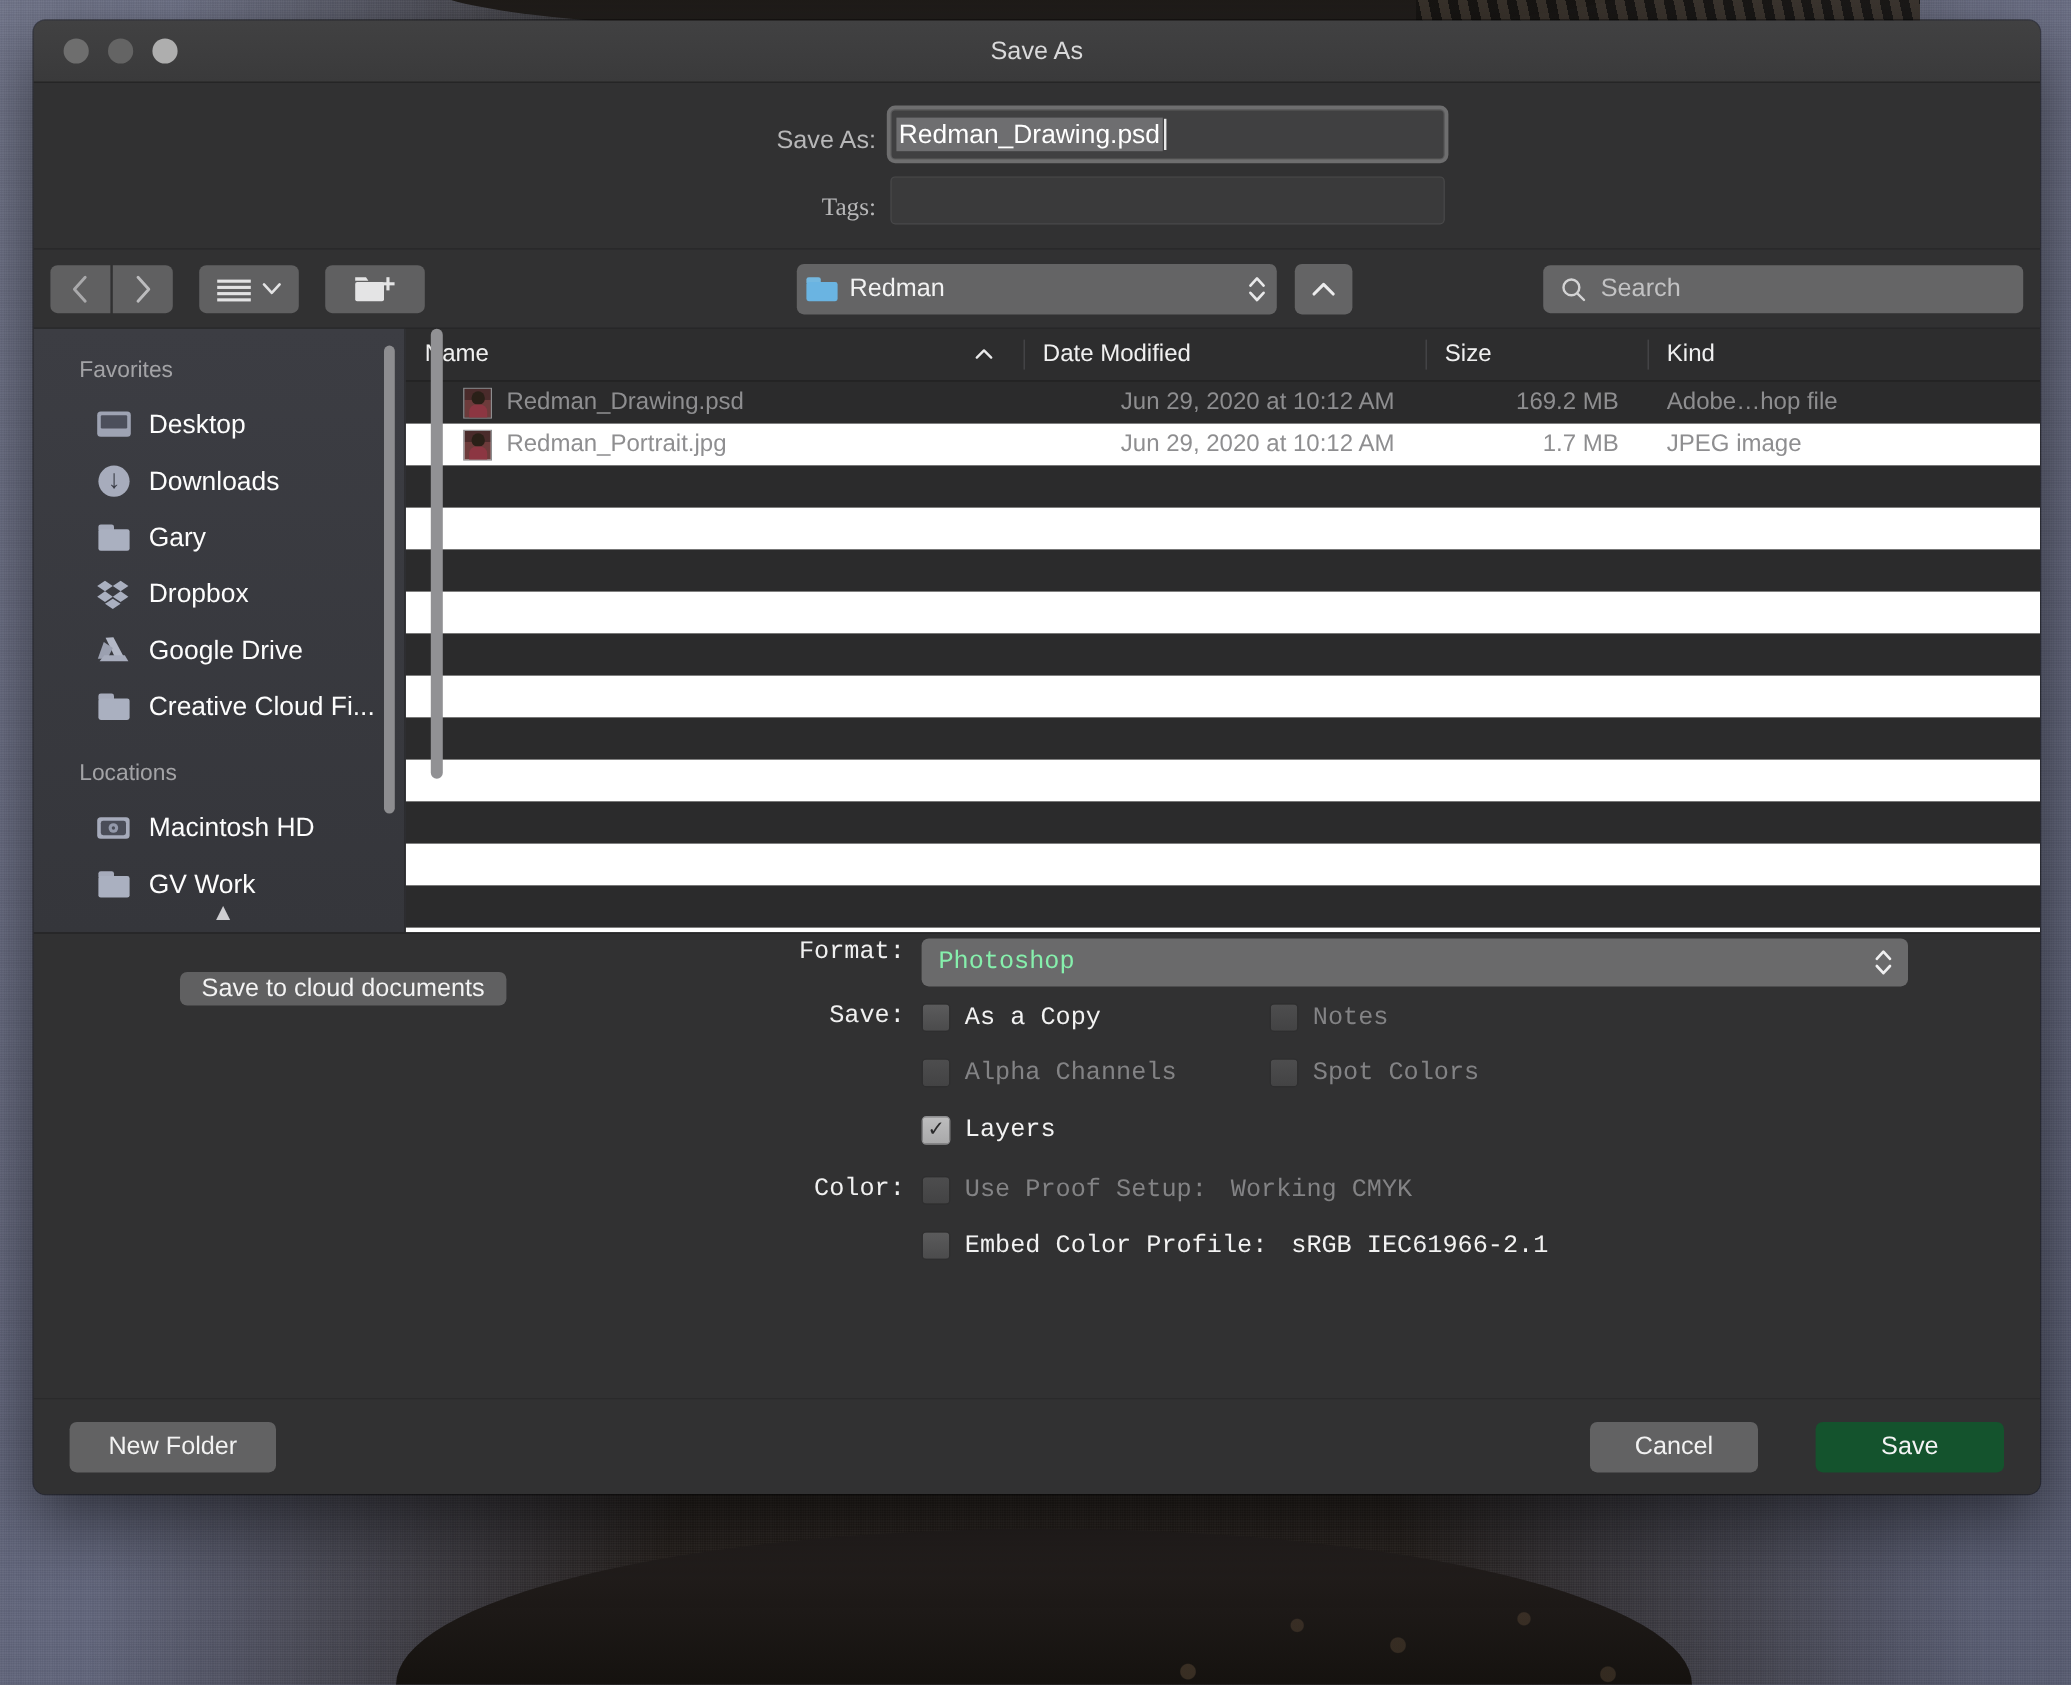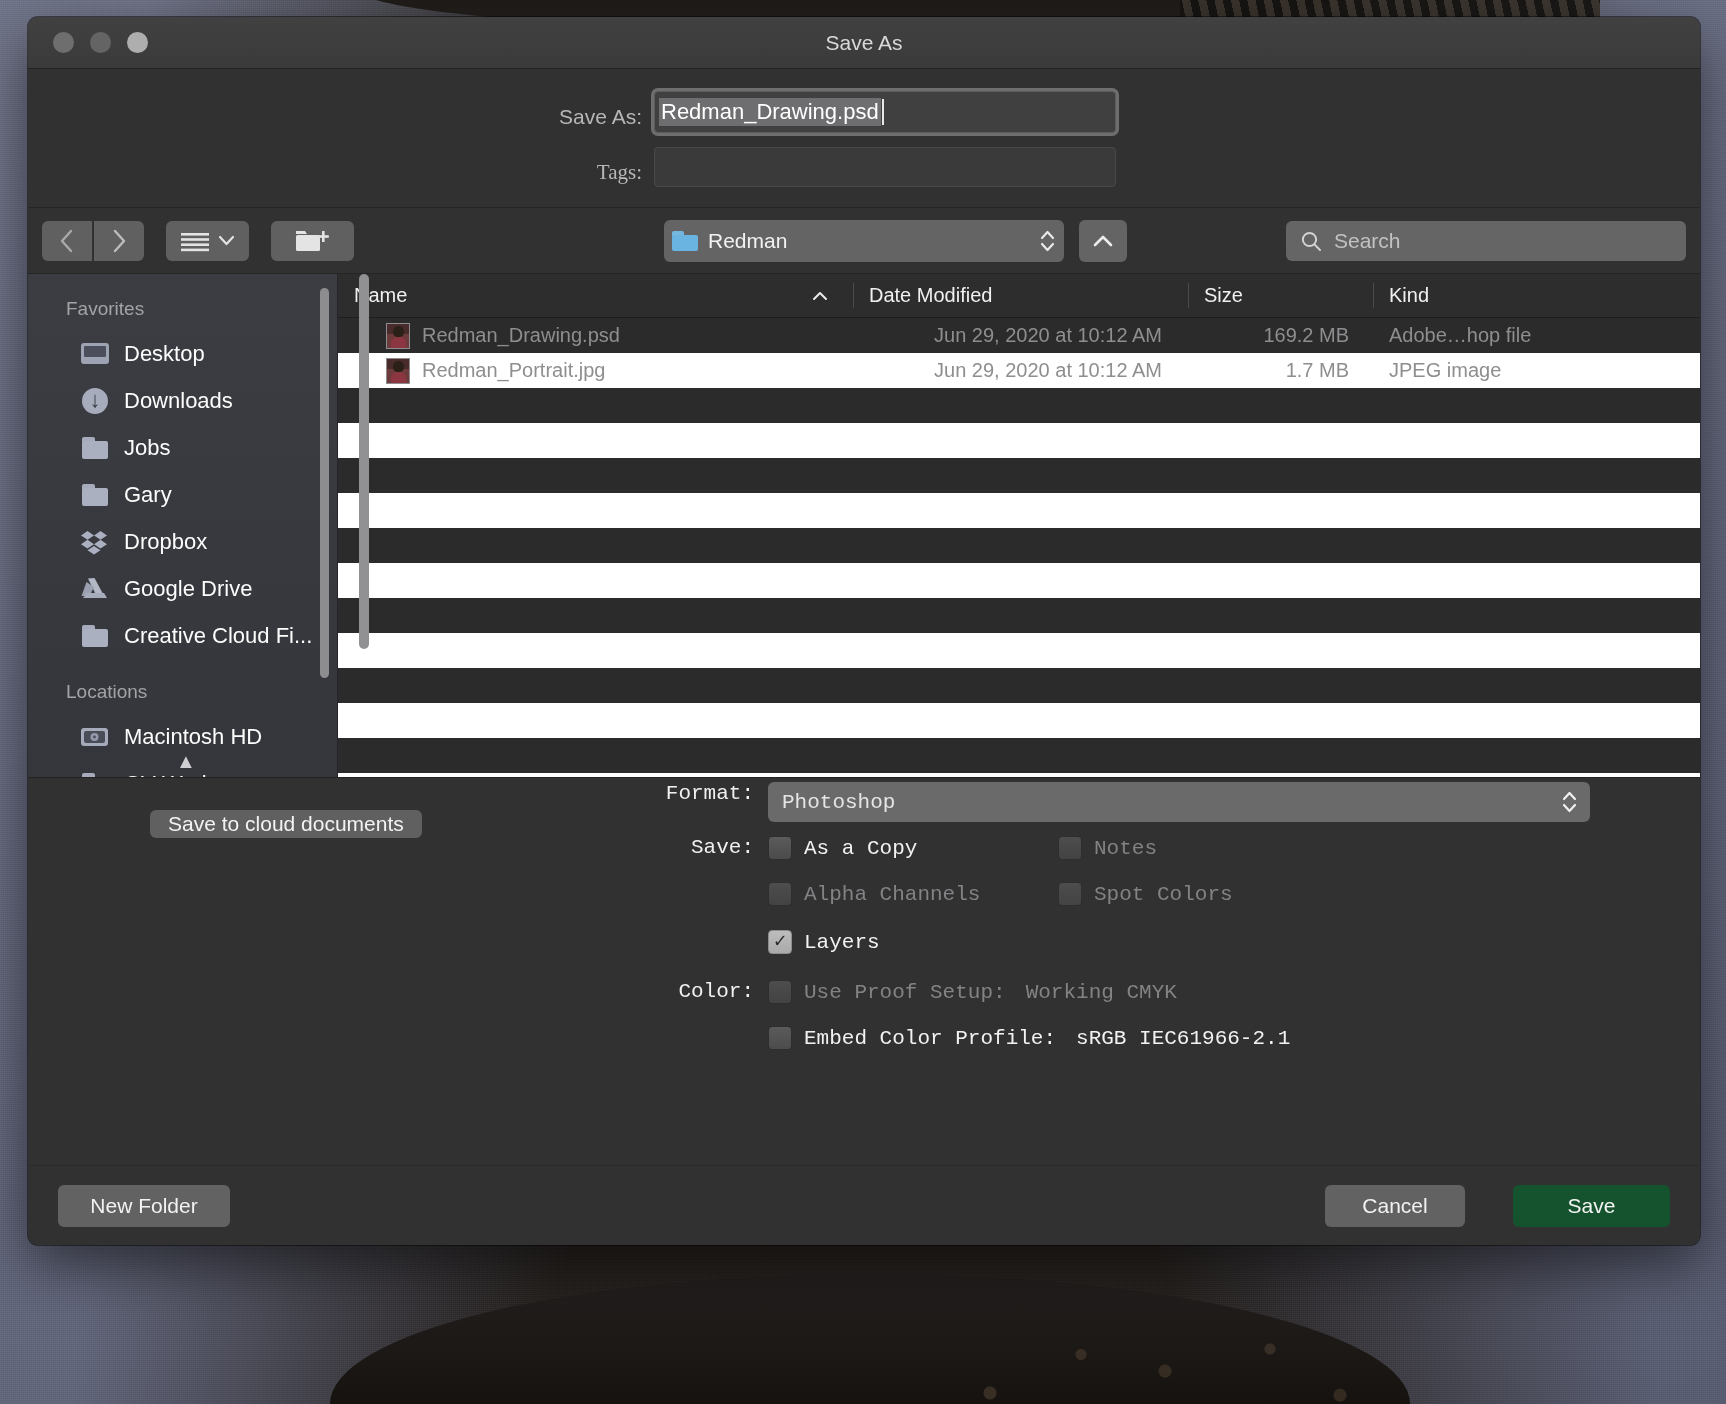--- a/index.html
+++ b/index.html
@@ -81,21 +81,21 @@
 
   
   .form-area {
     background: #313132;
     padding: 22px 0 20px 0;
     border-bottom: 1px solid #252526;
   }
   .form-row { display: flex; align-items: center; margin-bottom: 14px; }
   .form-row:last-child { margin-bottom: 0; font-family: Liberation Serif, serif; }
   .form-label {
-    width: 626px; text-align: right; padding-right: 12px;
+    width: 714px; text-align: right; padding-right: 12px;
     font-size: 21px; color: #b7b7b8; margin-top: 10px;
   }
   .name-field {
     width: 462px; height: 42px;
     background: #404041;
     border: 1px solid #5c5c5d;
     border-radius: 4px;
     box-shadow: 0 0 0 3px rgba(160,160,162,.55);
     display: flex; align-items: center;
     padding: 0 4px;
@@ -281,21 +281,21 @@
   .opt-grid { position: absolute; left: 0; top: 4px; right: 0; font-family: Liberation Mono, monospace; }
   .opt-row { display: flex; align-items: flex-start; margin-bottom: 10px; }
   .opt-label {
     width: 740px; text-align: right; padding-right: 14px;
     font-size: 21px; color: #f0f0f0;
   }
   .format-pop {
     width: 822px; height: 40px;
     background: #6a6a6b; border-radius: 6px;
     display: flex; align-items: center; padding: 0 14px;
-    color: #e5e5e5; font-size: 21px;
+    color: #86efac; font-size: 21px;
     position: relative;
   }
   .format-stepper { position: absolute; right: 12px; display:flex; flex-direction:column; gap:2px; color:#eee; }
   .cb-col { display: flex; }
   .cb { display: flex; align-items: center; gap: 12px; font-size: 21px; }
   .cb.c1 { width: 290px; }
   .box {
     width: 24px; height: 24px; border-radius: 4px; flex: 0 0 24px;
     background: linear-gradient(180deg,#5b5b5c,#4b4b4c);
     border: 1px solid #2e2e2f;
@@ -432,24 +432,20 @@
     <div class="sidebar">
       <div class="sb-head">Favorites</div>
 
       <div class="sb-item">
         <span class="sb-ico ico-desktop"></span>
         <span class="sb-label">Desktop</span>
       </div>
       <div class="sb-item">
         <span class="sb-ico ico-down"></span>
         <span class="sb-label">Downloads</span>
-      </div>
-      <div class="sb-item">
-        <span class="sb-ico ico-folder"></span>
-        <span class="sb-label">Jobs</span>
       </div>
       <div class="sb-item">
         <span class="sb-ico ico-folder"></span>
         <span class="sb-label">Gary</span>
       </div>
       <div class="sb-item">
         <span class="sb-ico ico-dropbox">
           <svg width="30" height="26" viewBox="0 0 30 26">
             <polygon points="7.5,2 1,6.4 7.5,10.8 14,6.4" fill="#aab0c0"></polygon>
             <polygon points="20.5,2 14,6.4 20.5,10.8 27,6.4" fill="#aab0c0"></polygon>

